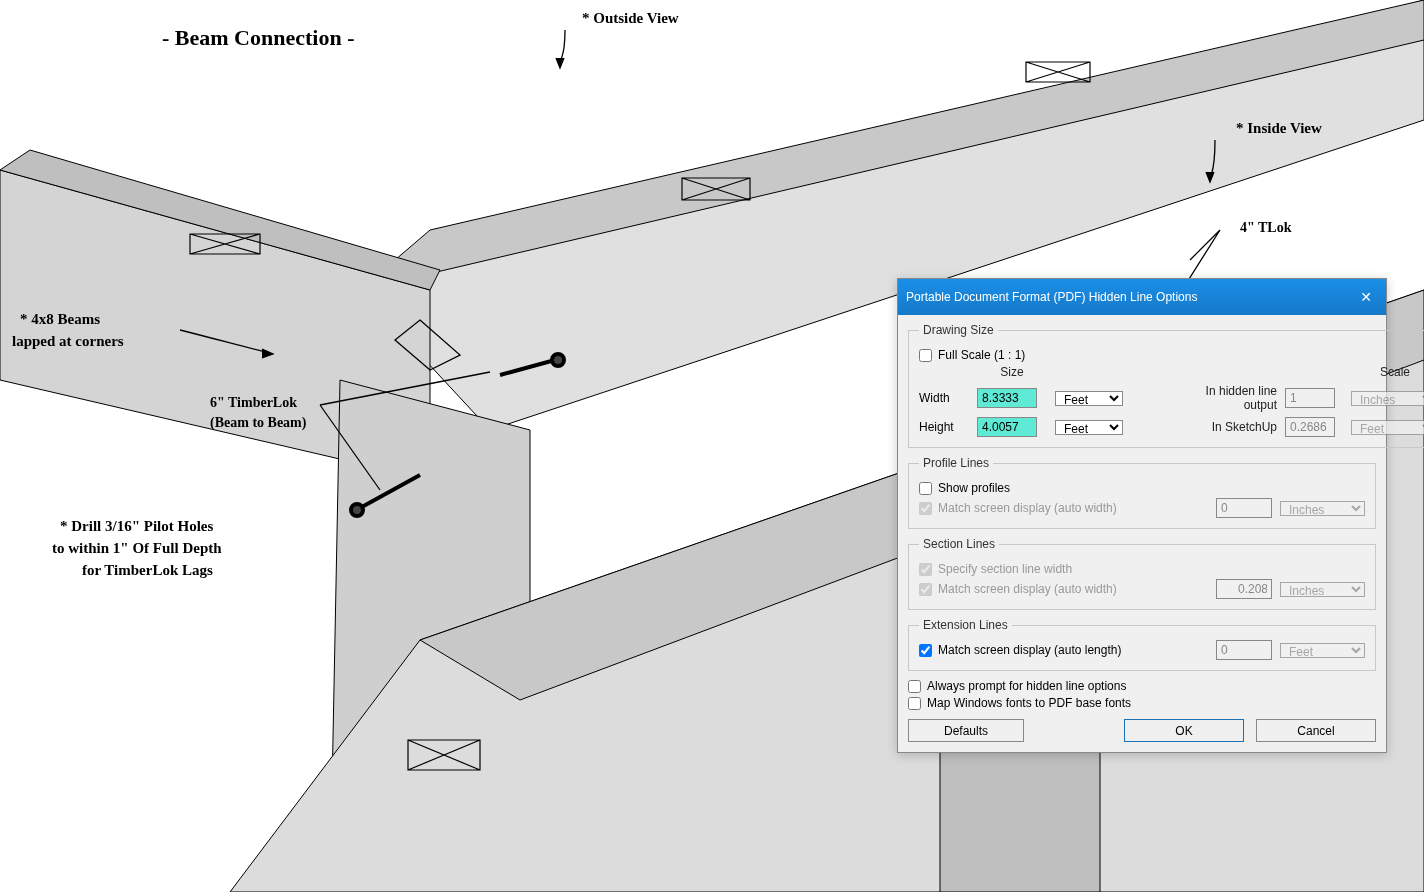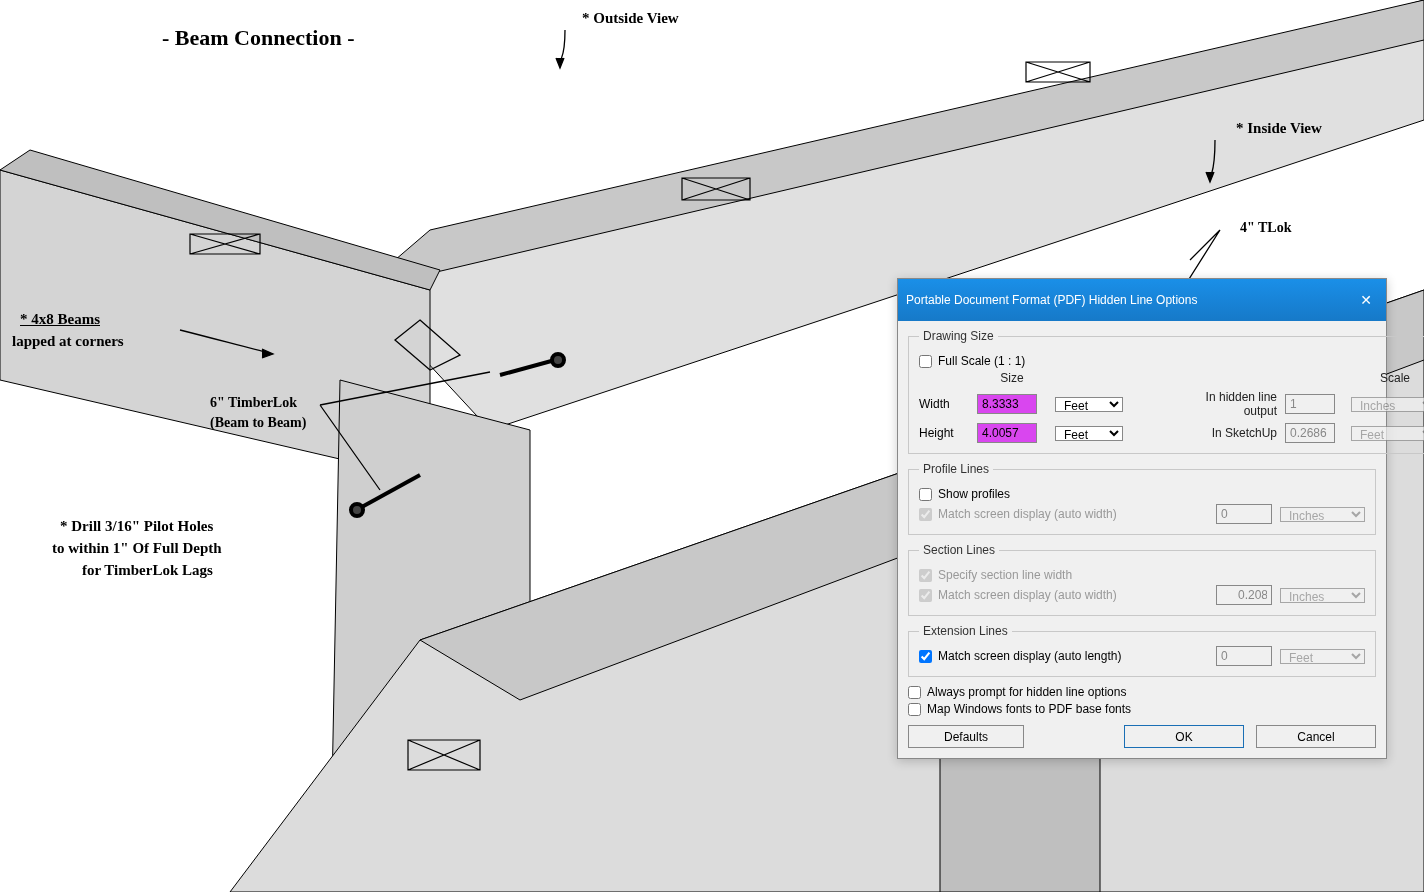--- a/index.html
+++ b/index.html
@@ -36,21 +36,21 @@
   background: #f0f0f0;
   border: 1px solid #888;
   box-shadow: 0 2px 10px rgba(0,0,0,.2);
   font-size: 12px;
   color: #000;
 }
 .dlg-titlebar {
   background: #1e88e5;
   background: linear-gradient(#1a8fe8,#1679c8);
   color: #fff;
-  height: 42px;
+  height: 36px;
   display: flex;
   align-items: center;
   padding: 0 6px 0 8px;
   font-size: 12px;
 }
 .dlg-titlebar .dlg-title { flex: 1; }
 .dlg-close {
   width: 28px;
   height: 20px;
   display: flex;
@@ -85,21 +85,21 @@
   text-align: left;
   padding-right: 6px;
 }
 .hdr-lbl {
   font-size: 12px;
   color: #222;
 }
 .txt {
   height: 20px;
   border: 1px solid #888;
-  background: #d946ef;
+  background: #5eead4;
   font-size: 12px;
   padding: 0 4px;
   font-family: inherit;
 }
 .txt.disabled { background: #f0f0f0; color: #888; }
 .sel {
   height: 15px;
   border: 1px solid #888;
   background: #fff;
   font-size: 12px;
@@ -180,21 +180,21 @@
     <path d="M320,405 L490,372 M320,405 L380,490"></path>
 
     <path d="M420,320 L460,355 L430,370 L395,340 Z"></path>
   </g>
 </svg>
 
 <div class="sketch-label title" style="left:162px; top:25px;">- Beam Connection -</div>
 <div class="sketch-label" style="left:582px; top:10px;">* Outside View</div>
 <div class="sketch-label" style="left:1236px; top:120px;">* Inside View</div>
 <div class="sketch-label small" style="left:1240px; top:220px;">4" TLok</div>
-<div class="sketch-label" style="left:20px; top:311px;text-decoration:underline;">* 4x8 Beams</div>
+<div class="sketch-label" style="left:20px; top:311px;">* 4x8 Beams</div>
 <div class="sketch-label" style="left:12px; top:333px;">lapped at corners</div>
 <div class="sketch-label small" style="left:210px; top:395px;">6" TimberLok</div>
 <div class="sketch-label small" style="left:210px; top:415px;">(Beam to Beam)</div>
 <div class="sketch-label" style="left:60px; top:518px;">* Drill 3/16" Pilot Holes</div>
 <div class="sketch-label" style="left:52px; top:540px;">to within 1" Of Full Depth</div>
 <div class="sketch-label" style="left:82px; top:562px;">for TimberLok Lags</div>
 
 <div class="dialog">
   <div class="dlg-titlebar">
     <span class="dlg-title">Portable Document Format (PDF) Hidden Line Options</span>

